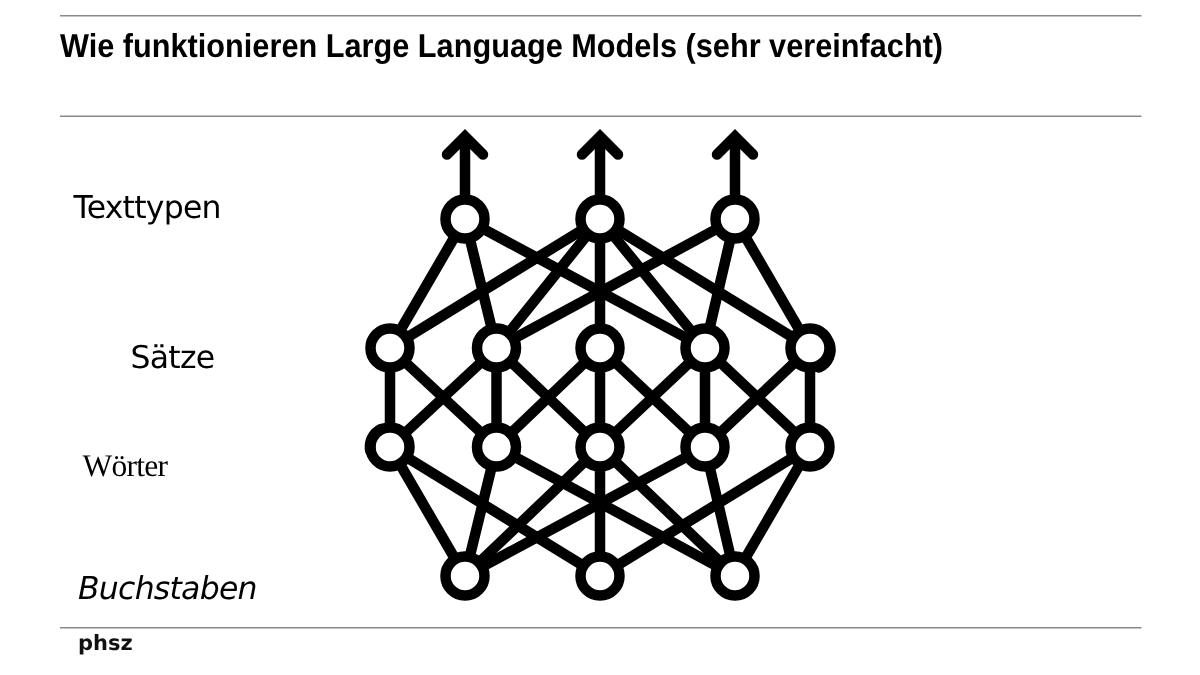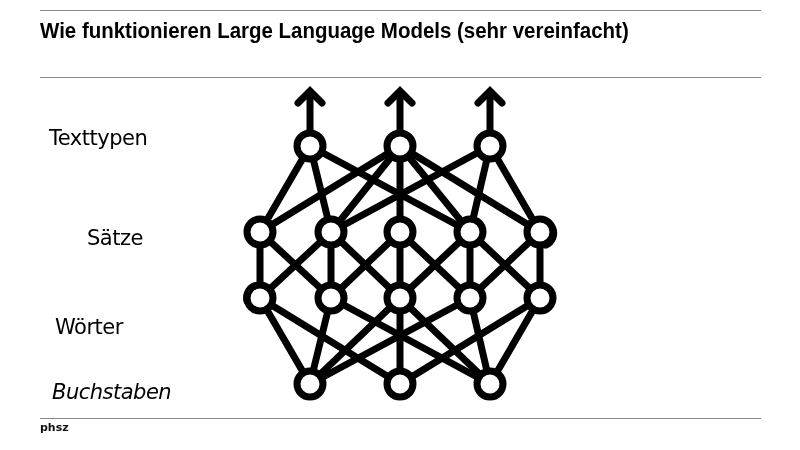--- a/index.html
+++ b/index.html
@@ -1,32 +1,32 @@
 <!DOCTYPE html>
 <html><head>
 <meta charset="utf-8">
 <style>
   html, body { margin:0; padding:0; background:#ffffff; }
   body { width:800px; height:450px; position:relative; overflow:hidden; font-family:"Liberation Sans", sans-serif; }
   .hline { position:absolute; left:40px; width:721px; height:1px; background:#8a8a8a; }
   .title { position:absolute; left:40px; top:18px; font-family:"Liberation Sans", sans-serif; font-weight:bold; font-size:22px; color:#000; transform:scaleX(0.93); transform-origin:left top; white-space:nowrap; letter-spacing:0px; }
   .label { position:absolute; font-family:"DejaVu Sans", sans-serif; font-size:21px; color:#000; letter-spacing:-0.5px; }
-  .footer { position:absolute; left:40px; top:421px; font-family:"DejaVu Sans", sans-serif; font-weight:bold; font-size:11px; color:#111; }
+  .footer { position:absolute; left:52px; top:421px; font-family:"DejaVu Sans", sans-serif; font-weight:bold; font-size:14px; color:#111; }
   svg { position:absolute; left:0; top:0; }
 </style>
 </head>
 <body>
 
 <div class="hline" style="top:10px;"></div>
 <div class="title">Wie funktionieren Large Language Models (sehr vereinfacht)</div>
 <div class="hline" style="top:77px;"></div>
 
 <div class="label" style="left:49px; top:126px;">Texttypen</div>
 <div class="label" style="left:40px; top:226px;margin-left:47px;">Sätze</div>
-<div class="label" style="left:55px; top:315px;">Wörter</div>
+<div class="label" style="left:55px; top:298px;font-family:Liberation Serif, serif;">Wörter</div>
 <div class="label" style="left:52px; top:380px;font-style:italic;">Buchstaben</div>
 
 <svg width="800" height="450">
   <g stroke="#000" stroke-width="7" stroke-linecap="round" fill="none">
 
     <line x1="310" y1="132" x2="310" y2="93"></line>
     <polyline points="298,103 310,91 322,103"></polyline>
     <line x1="400" y1="132" x2="400" y2="93"></line>
     <polyline points="388,103 400,91 412,103"></polyline>
     <line x1="490" y1="132" x2="490" y2="93"></line>

